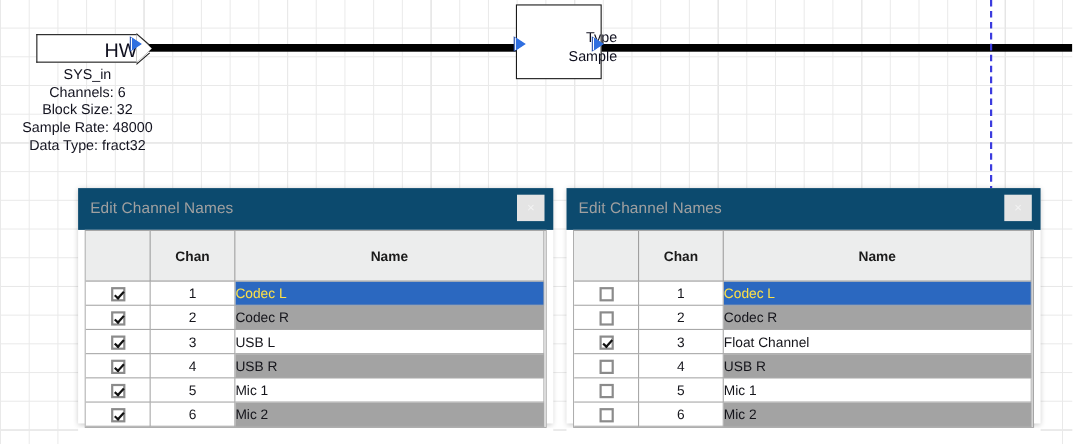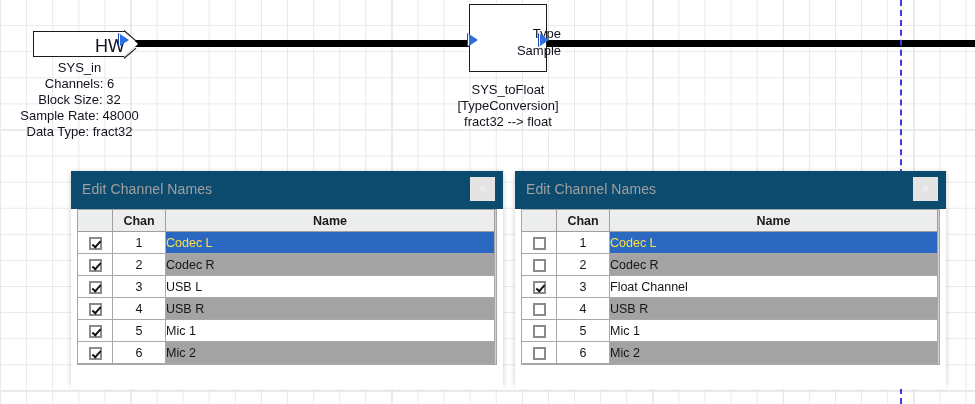--- a/index.html
+++ b/index.html
@@ -199,21 +199,21 @@
   }
   table.chan-table th {
     background: #eceded;
     border: 1px solid #9f9f9f;
     border-top: none;
     border-left: none;
     height: 21px;
     font-weight: bold;
     color: #1b1b1b;
     font-size: 12.5px;
-    padding: 0;
+    padding: 12px;
   }
   table.chan-table th.th-cb { width: 34px; }
   table.chan-table th.th-chan { width: 52px; }
 
   table.chan-table td {
     border: 1px solid #a8a8a8;
     border-top: none;
     border-left: none;
     height: 21px;
     padding: 0;
@@ -295,23 +295,20 @@
     <div>Sample</div>
   </div>
   <div class="port-outline" style="left:467px; top:33px;"></div>
   <div class="port" style="left:468px; top:34px; border-left-color:#ffffff;"></div>
   <div class="port" style="left:469px; top:34px;"></div>
 
   <div class="port-outline" style="left:538px; top:33px;"></div>
   <div class="port" style="left:539px; top:34px; border-left-color:#ffffff;"></div>
   <div class="port" style="left:540px; top:34px;"></div>
 
-  <div class="caption" style="left:438px; top:82px; width:140px;">SYS_toFloat
-[TypeConversion]
-fract32 --&gt; float</div>
 
   <div class="dialog" style="left:71px; top:171px; width:432px; height:214px;">
     <div class="dlg-titlebar">
       <div class="dlg-title">Edit Channel Names</div>
       <div class="dlg-close">×</div>
     </div>
     <div class="grid-wrap">
       <div class="grid-main">
         <table class="chan-table">
           <thead>

